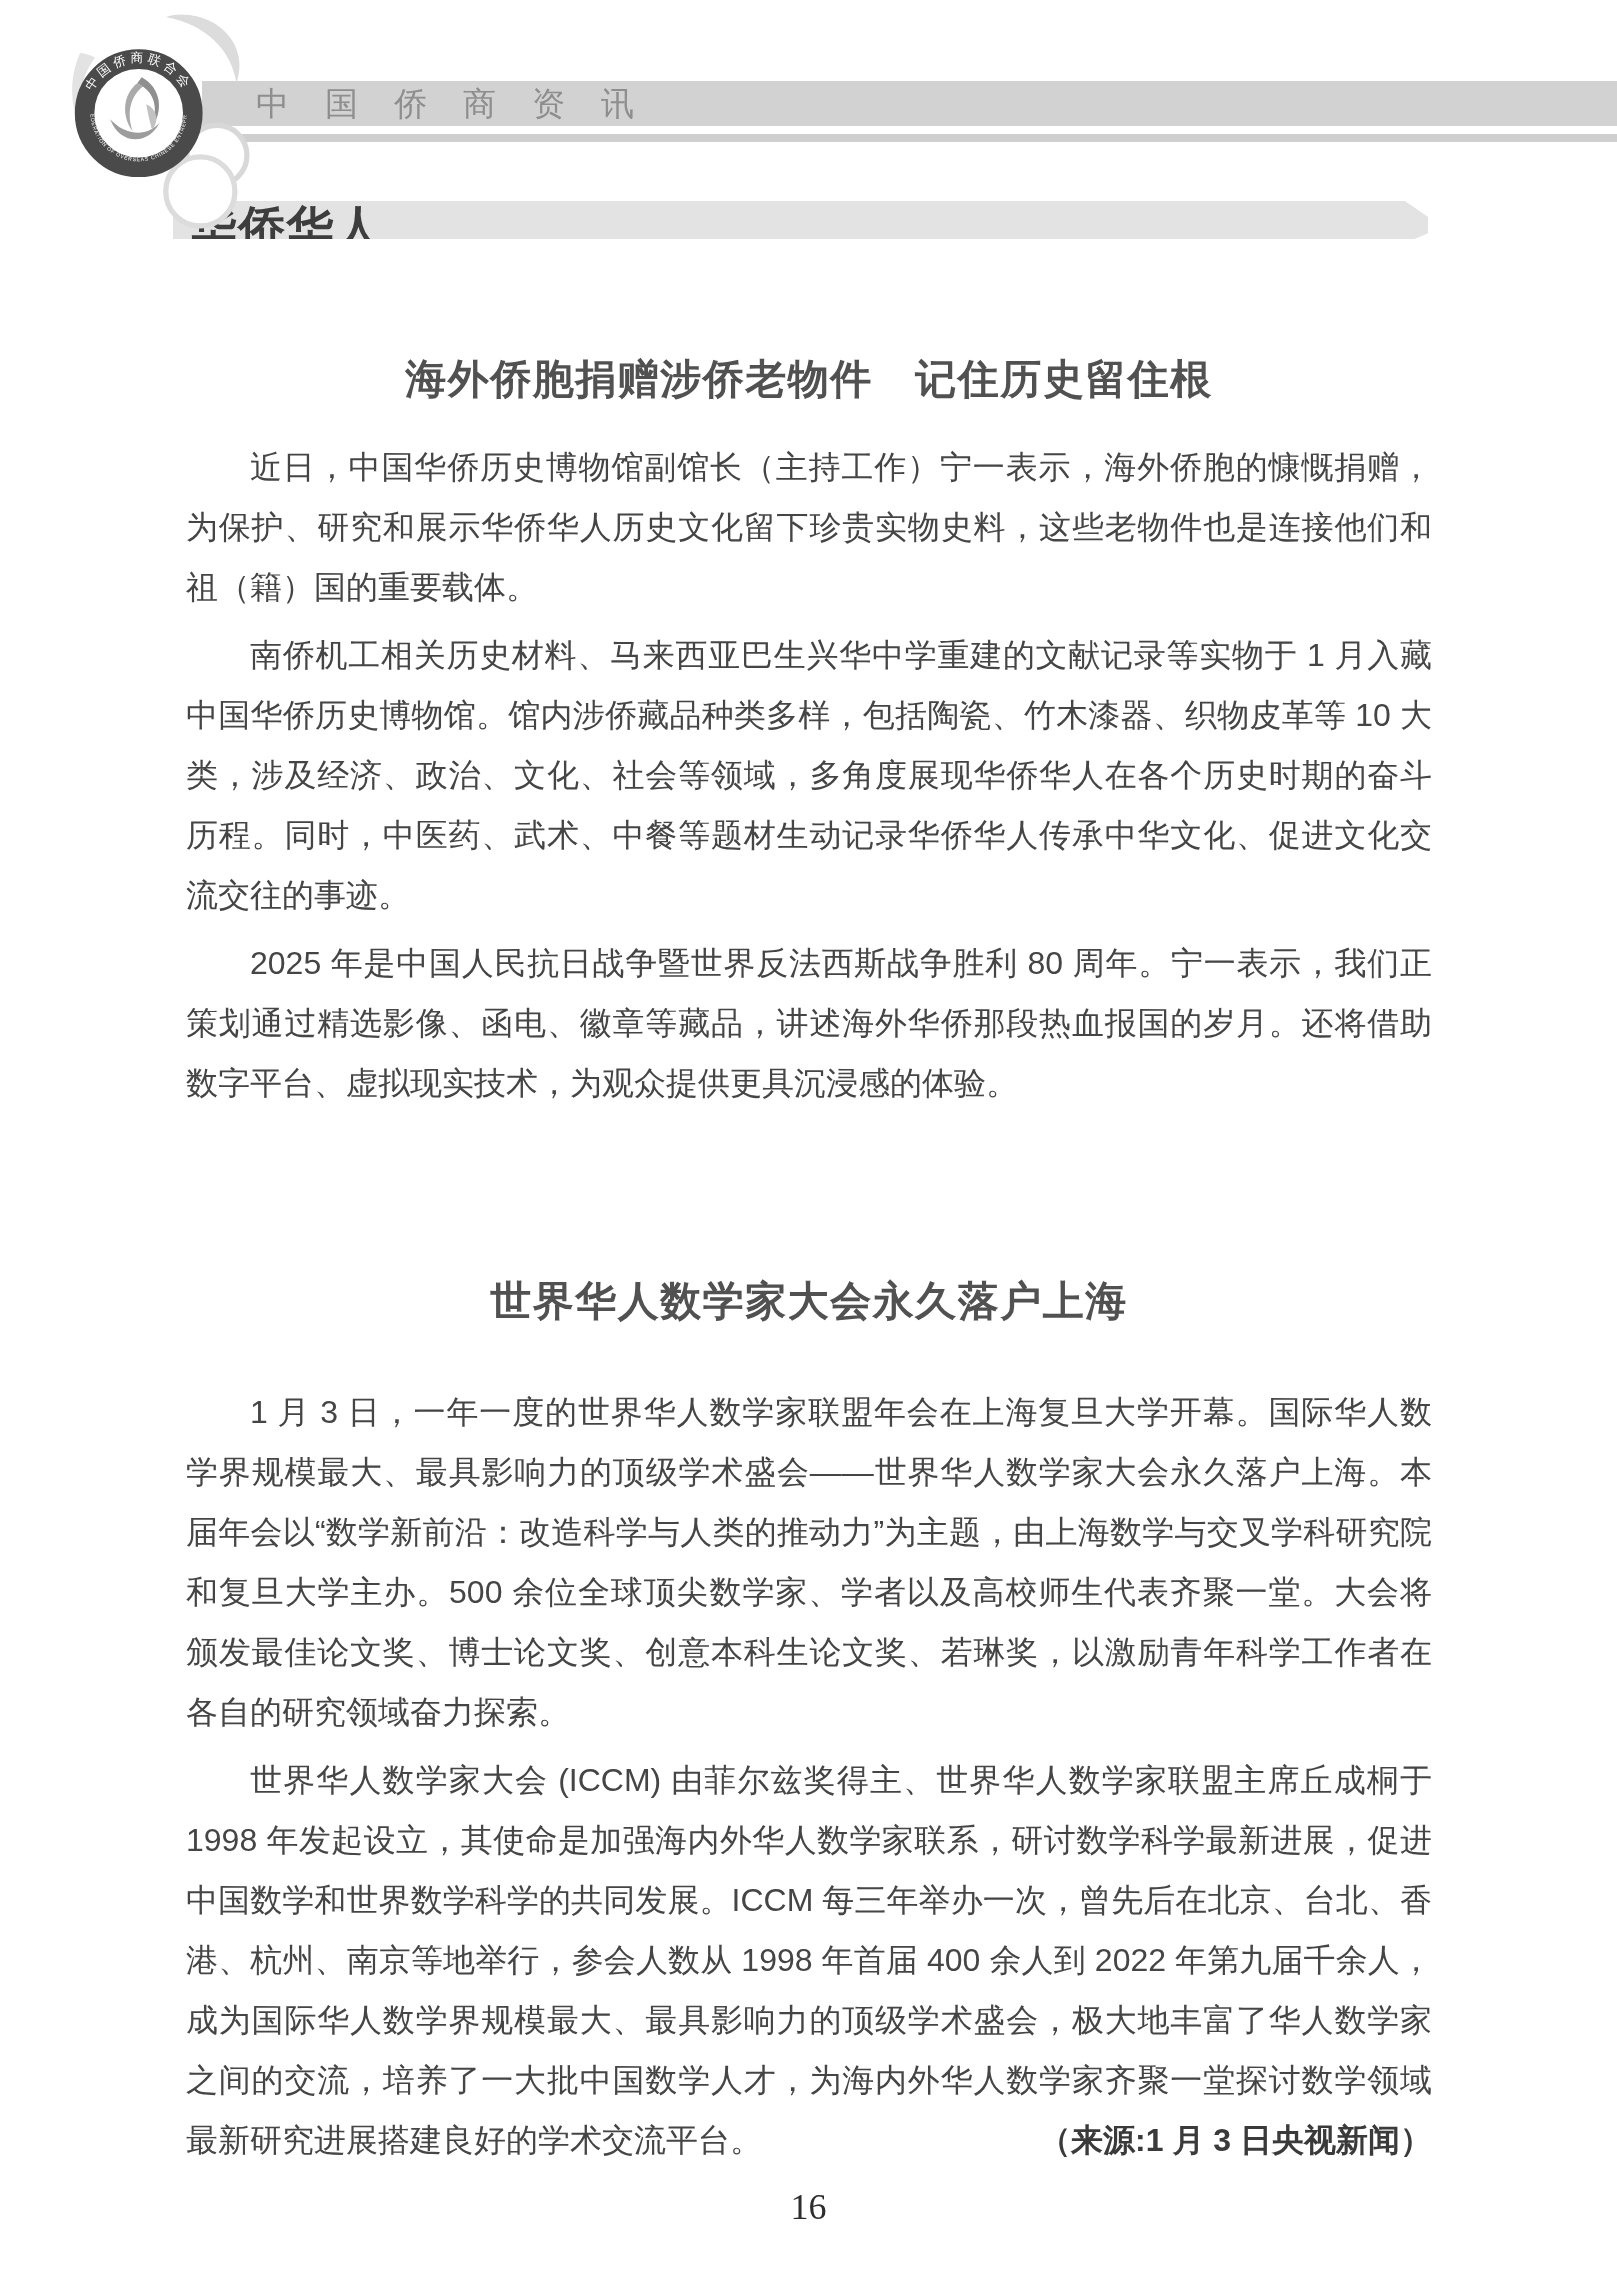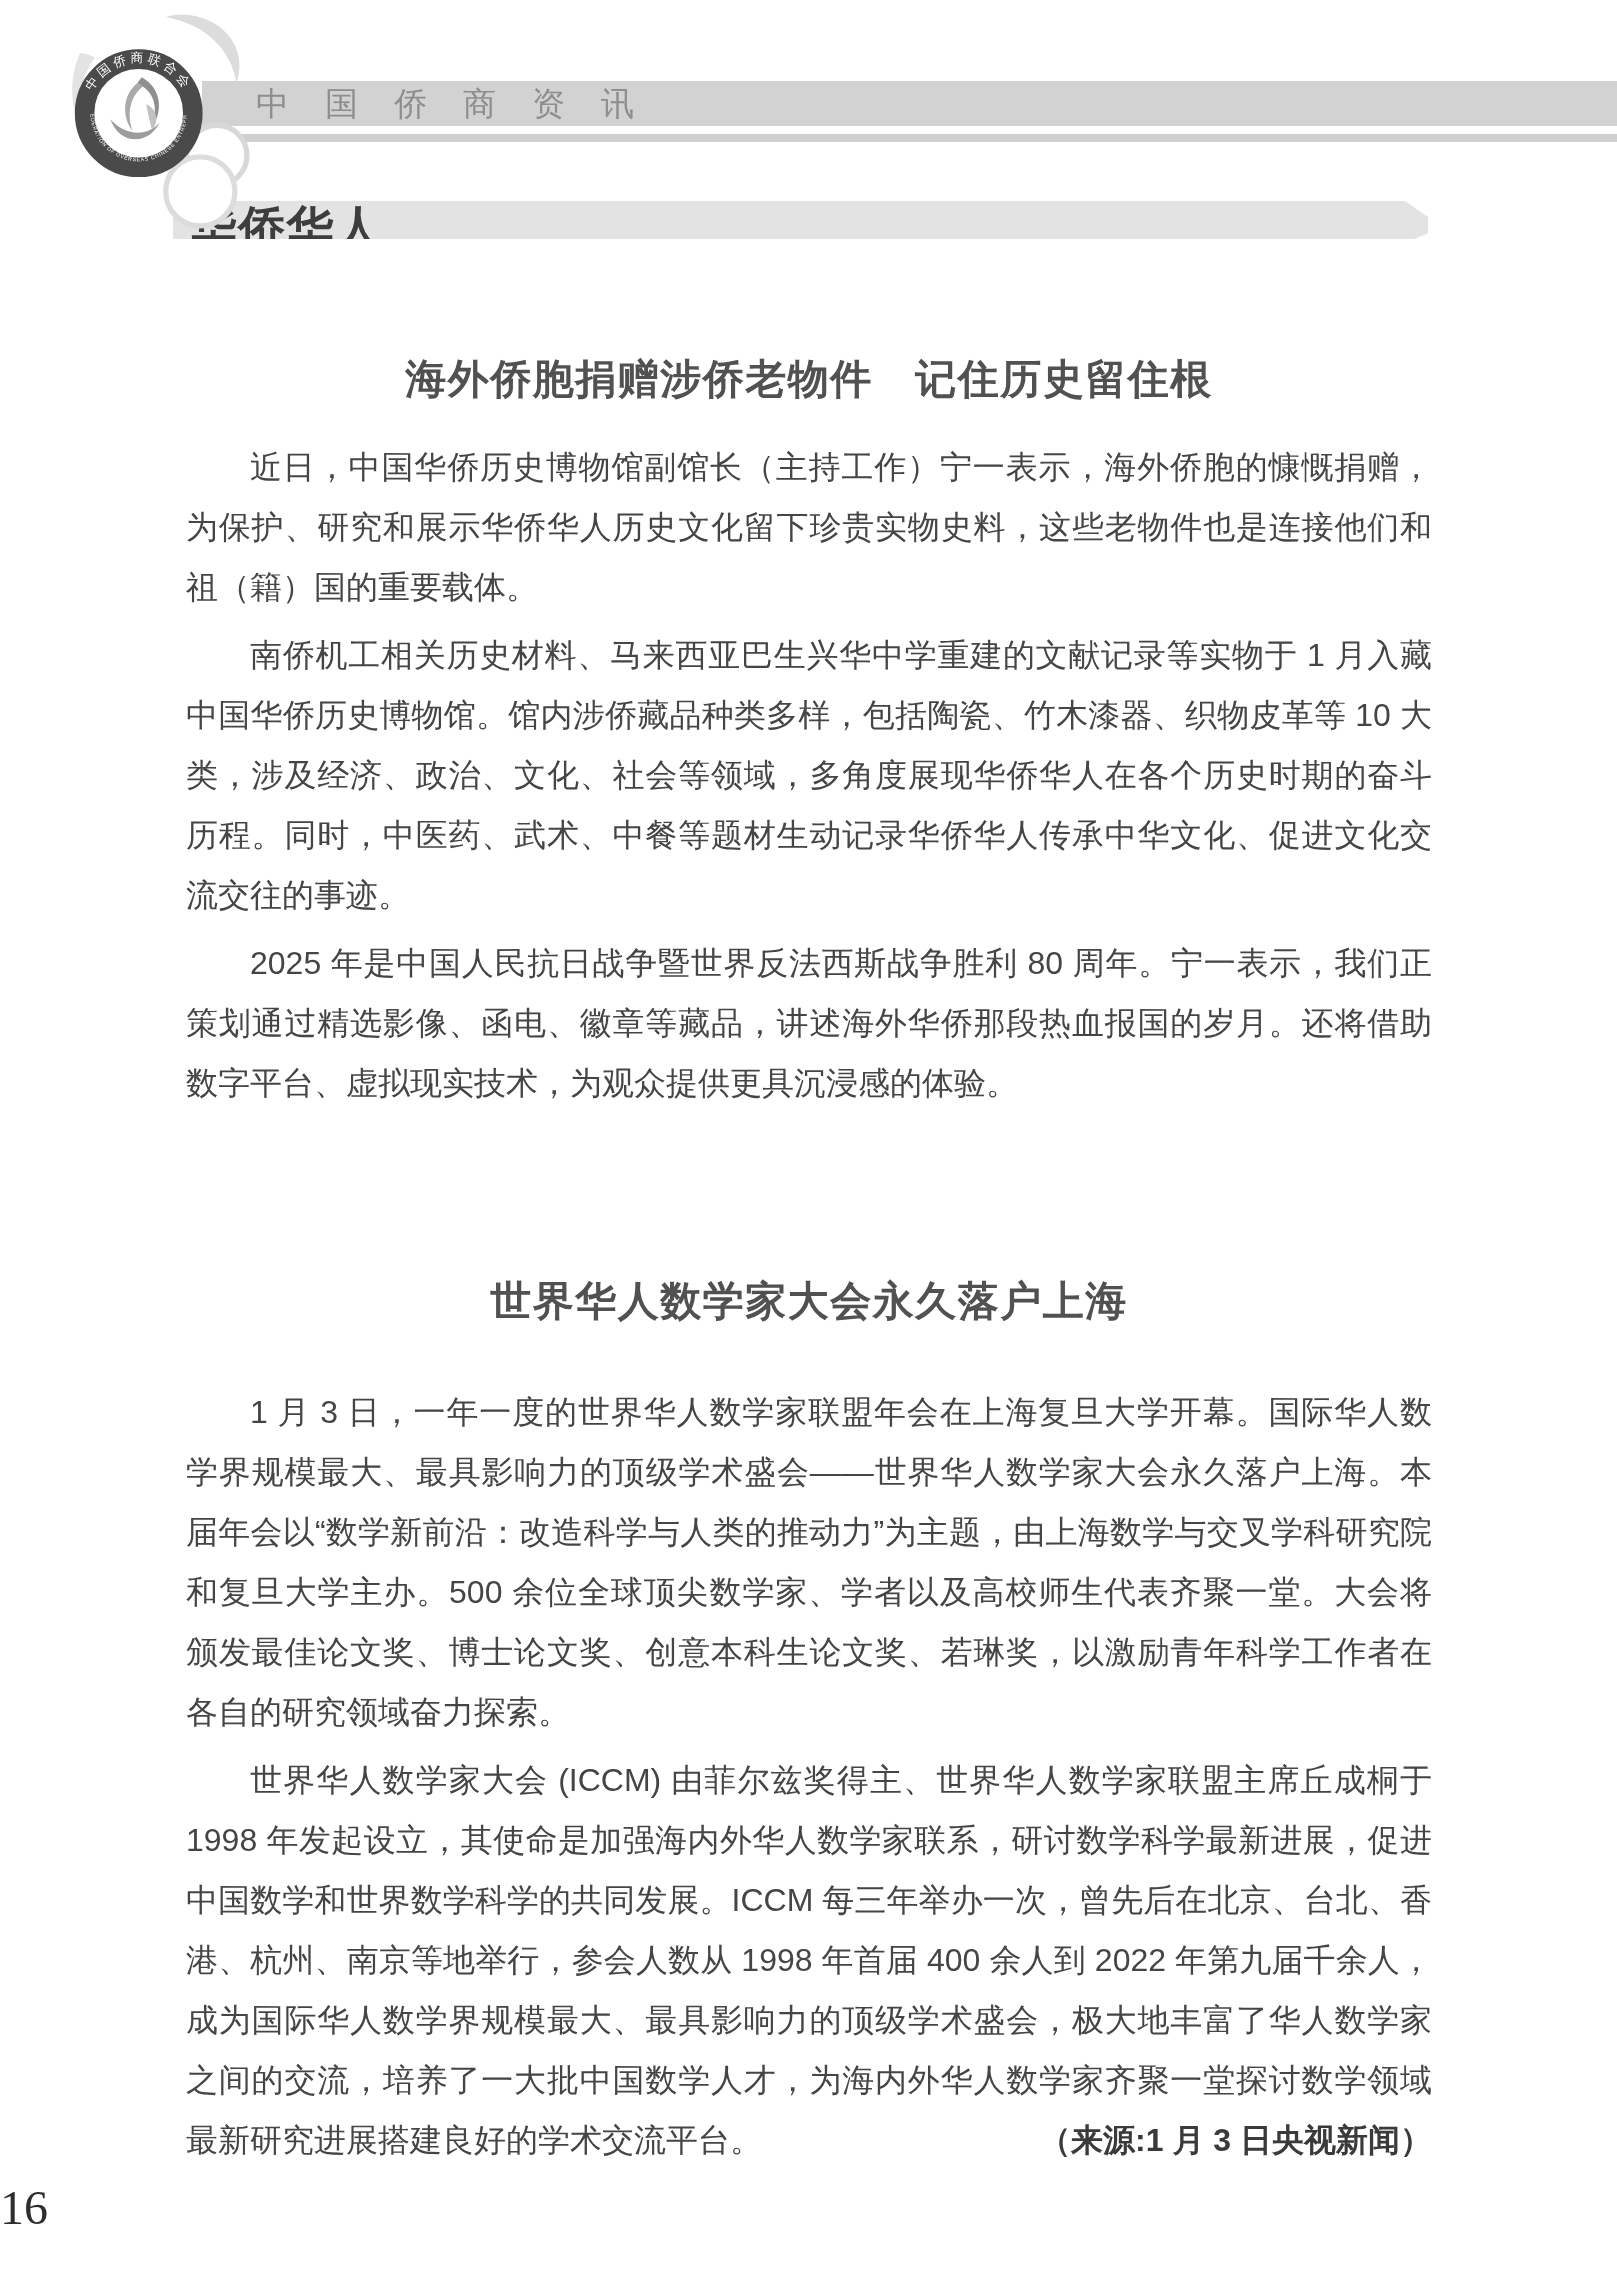--- a/index.html
+++ b/index.html
@@ -87,22 +87,23 @@
   .a1-body { top: 429px; }
   .a2-body { top: 1374px; }
   .article-body p { margin: 8px; text-indent: 2em; }
   .src { font-weight: bold; color: #3a3a3a; }
   .src-float { float: right; }
 
   
   .page-number {
     position: absolute;
     left: 0; right: 0; top: 2185px;
+    text-align: center;
     font-family: "Liberation Serif", serif;
-    font-size: 48px;
+    font-size: 36px;
     line-height: 45px;
     color: #2e2e2e;
   }
 </style>
 </head>
 <body>
 
 <div class="page">
 
   <div class="masthead-bar"></div>

